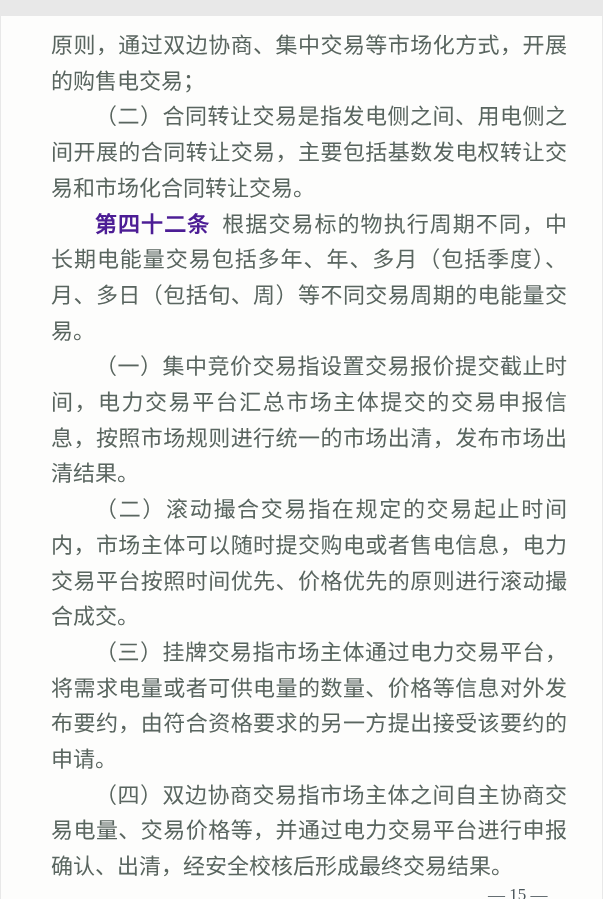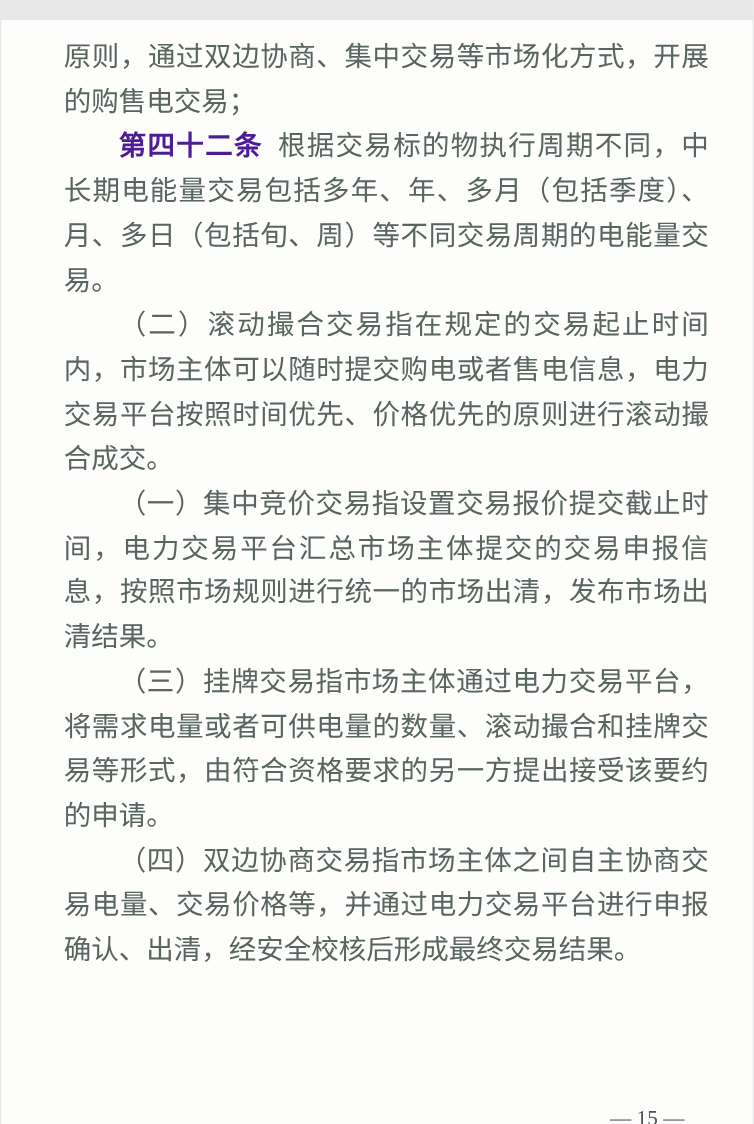--- a/index.html
+++ b/index.html
@@ -50,20 +50,21 @@
     white-space: nowrap;
     text-align: left;
   }
 </style>
 </head>
 <body>
 
 <div class="page">
   <div class="doc-body">
       <p class="para"><span>原则，通过双边协商、集中交易等市场化方式，开展的购售电交易；</span></p>
+      <p class="para indent"><span>（二）合同转让交易是指发电侧之间、用电侧之间开展的合同转让交易，主要包括基数发电权转让交易和市场化合同转让交易。</span></p>
       <p class="para indent"><span class="art-num">第四十二条</span><span>根据交易标的物执行周期不同，中长期电能量交易包括多年、年、多月（包括季度）、月、多日（包括旬、周）等不同交易周期的电能量交易。</span></p>
+      <p class="para indent"><span>（一）集中竞价交易指设置交易报价提交截止时间，电力交易平台汇总市场主体提交的交易申报信息，按照市场规则进行统一的市场出清，发布市场出清结果。</span></p>
       <p class="para indent"><span>（二）滚动撮合交易指在规定的交易起止时间内，市场主体可以随时提交购电或者售电信息，电力交易平台按照时间优先、价格优先的原则进行滚动撮合成交。</span></p>
-      <p class="para indent"><span>（一）集中竞价交易指设置交易报价提交截止时间，电力交易平台汇总市场主体提交的交易申报信息，按照市场规则进行统一的市场出清，发布市场出清结果。</span></p>
-      <p class="para indent"><span>（三）挂牌交易指市场主体通过电力交易平台，将需求电量或者可供电量的数量、滚动撮合和挂牌交易等形式，由符合资格要求的另一方提出接受该要约的申请。</span></p>
+      <p class="para indent"><span>（三）挂牌交易指市场主体通过电力交易平台，将需求电量或者可供电量的数量、价格等信息对外发布要约，由符合资格要求的另一方提出接受该要约的申请。</span></p>
       <p class="para indent"><span>（四）双边协商交易指市场主体之间自主协商交易电量、交易价格等，并通过电力交易平台进行申报确认、出清，经安全校核后形成最终交易结果。</span></p>
     </div>
   <div class="page-number">— 15 —</div>
 </div>
 
 </body></html>

